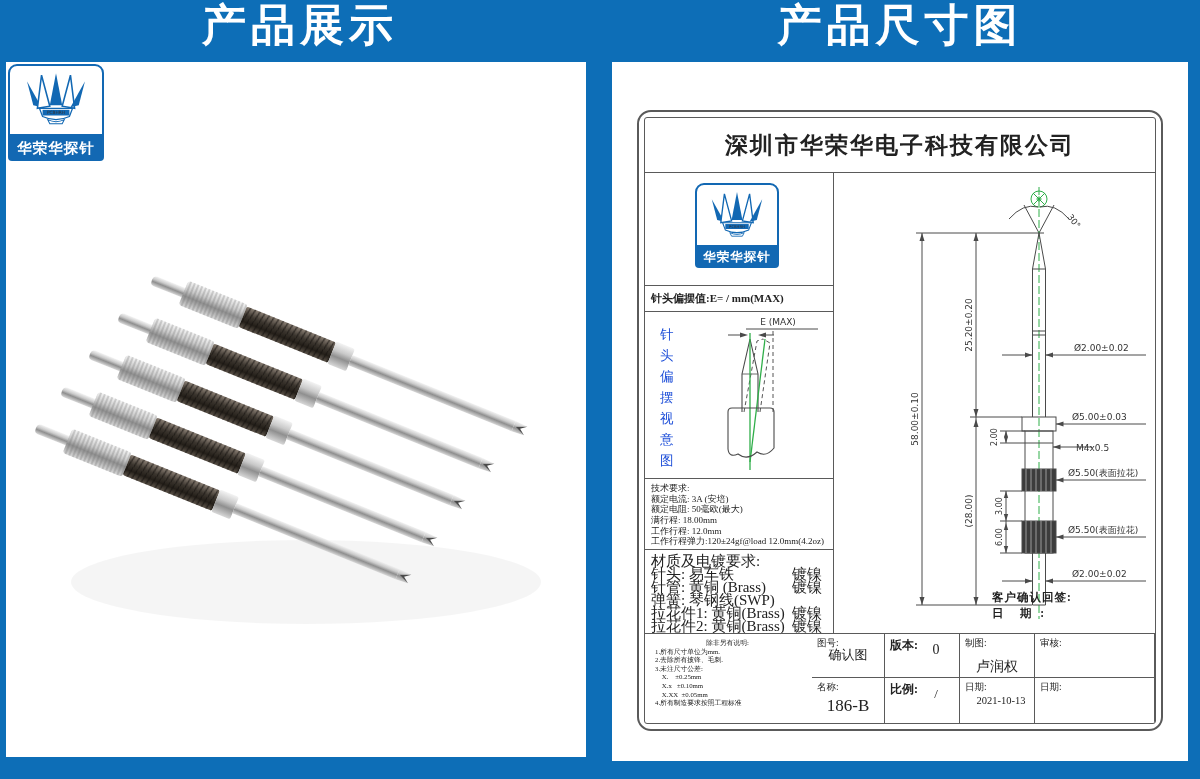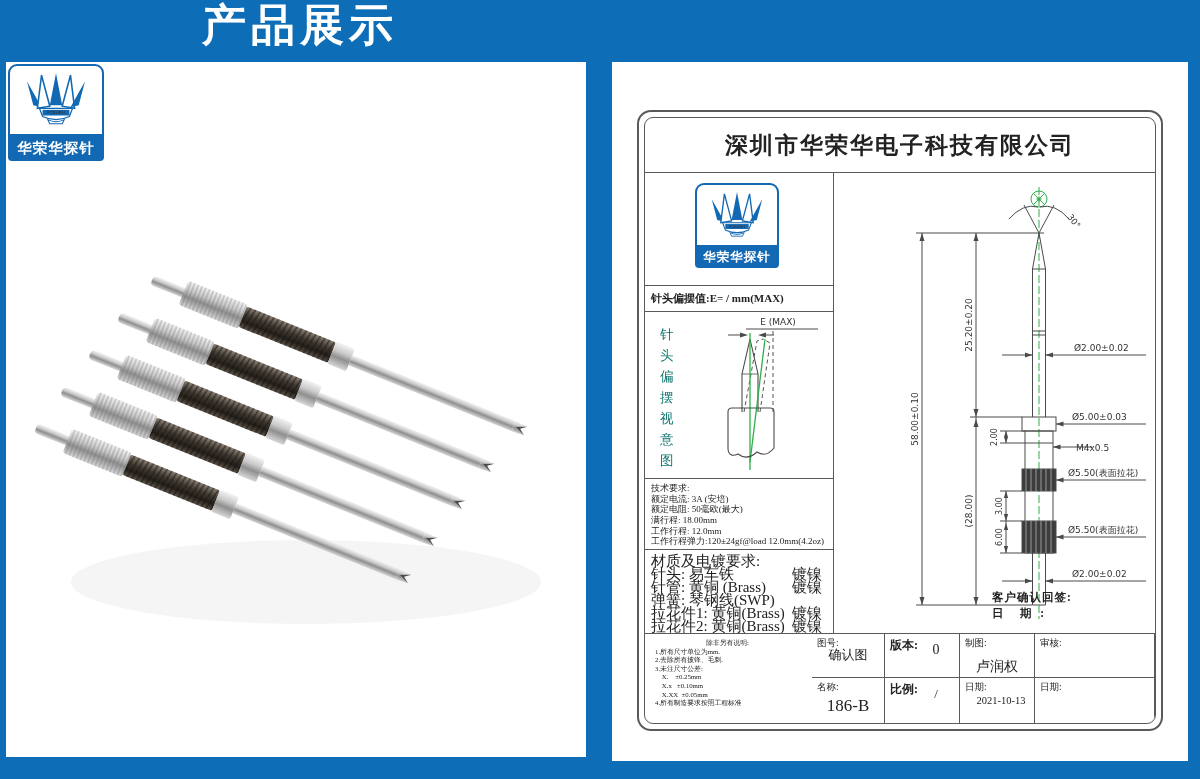--- a/index.html
+++ b/index.html
@@ -21,34 +21,34 @@
             border-radius:0 0 4px 4px;letter-spacing:1px;}
   .bl-lg .bl-box{width:92px;height:68px;}
   .bl-lg .bl-strip{width:96px;font-size:14.5px;line-height:25px;}
   .bl-sm .bl-box{width:80px;height:60px;}
   .bl-sm .bl-strip{width:84px;font-size:12.5px;line-height:21px;}
 
   
   .sheet-outer{position:absolute;left:25px;right:25px;top:48px;bottom:30px;
                border:2px solid #5a5a5a;border-radius:14px;}
   .sheet-inner{position:absolute;left:5px;right:5px;top:5px;bottom:5px;
-               border:1px solid #5a5a5a;border-radius:9px;display:flex;flex-direction:column;
+               border:1px solid #5a5a5a;border-radius:3px;display:flex;flex-direction:column;
                color:#222;overflow:hidden;}
   .company-row{height:54px;border-bottom:1px solid #5a5a5a;display:flex;align-items:center;
                justify-content:center;font-family:"Liberation Serif",serif;font-weight:bold;
                font-size:23px;letter-spacing:2px;}
   .sheet-main{flex:1;display:flex;min-height:0;}
   .left-col{width:188px;border-right:1px solid #5a5a5a;display:flex;flex-direction:column;}
   .sec-logo{height:116px;position:relative;}
   .sec-defl-label{height:26px;border-top:1px solid #5a5a5a;border-bottom:1px solid #5a5a5a;
                   display:flex;align-items:center;padding-left:6px;font-size:11px;
                   font-family:"Liberation Serif",serif;font-weight:bold;}
   .sec-diagram{height:166px;display:flex;}
   .side-title{width:18px;margin:12px 0 0 15px;font-size:13.5px;line-height:21px;
-              word-break:break-all;font-family:"Liberation Serif",serif;color:#0f766e;}
+              word-break:break-all;font-family:"Liberation Serif",serif;color:#1d4ed8;}
   .sec-tech{height:68px;border-top:1px solid #5a5a5a;padding:4px 5px 0 6px;
             font-size:9px;line-height:10.6px;font-family:"Liberation Serif",serif;}
   .sec-mat{flex:1;border-top:1px solid #5a5a5a;padding:5px 5px 0 6px;
            font-size:15px;line-height:13px;font-family:"Liberation Serif",serif;}
   .mat-row{display:flex;}
   .mat-part{flex:1;}
   .mat-plate{width:36px;}
   .right-col{flex:1;position:relative;}
   .sign{position:absolute;left:158px;top:416px;font-size:11.5px;line-height:16px;
         font-family:"Liberation Serif",serif;font-weight:bold;letter-spacing:1px;}
@@ -173,20 +173,23 @@
             <rect x="214" y="-5.5" width="176" height="11" fill="url(#mg)"></rect>
             <path d="M390,-5.5 L403,-4.6 L392,0 L403,4.6 L390,5.5 Z" fill="url(#mg)"></path>
             <path d="M403,-4.6 L392,0 L403,4.6 L397,0 Z" fill="#4a4a4a"></path>
           </g>
         </g>
       </svg>
     </div>
   </div>
 
   <div class="panel" id="p-right">
+    <div class="phead">
+      <span>产品尺寸图</span>
+    </div>
     <div class="pbody">
       <div class="sheet-outer">
       <div class="sheet-inner">
 
         <div class="company-row">深圳市华荣华电子科技有限公司</div>
 
         <div class="sheet-main">
 
           <div class="left-col">
             <div class="sec-logo">

